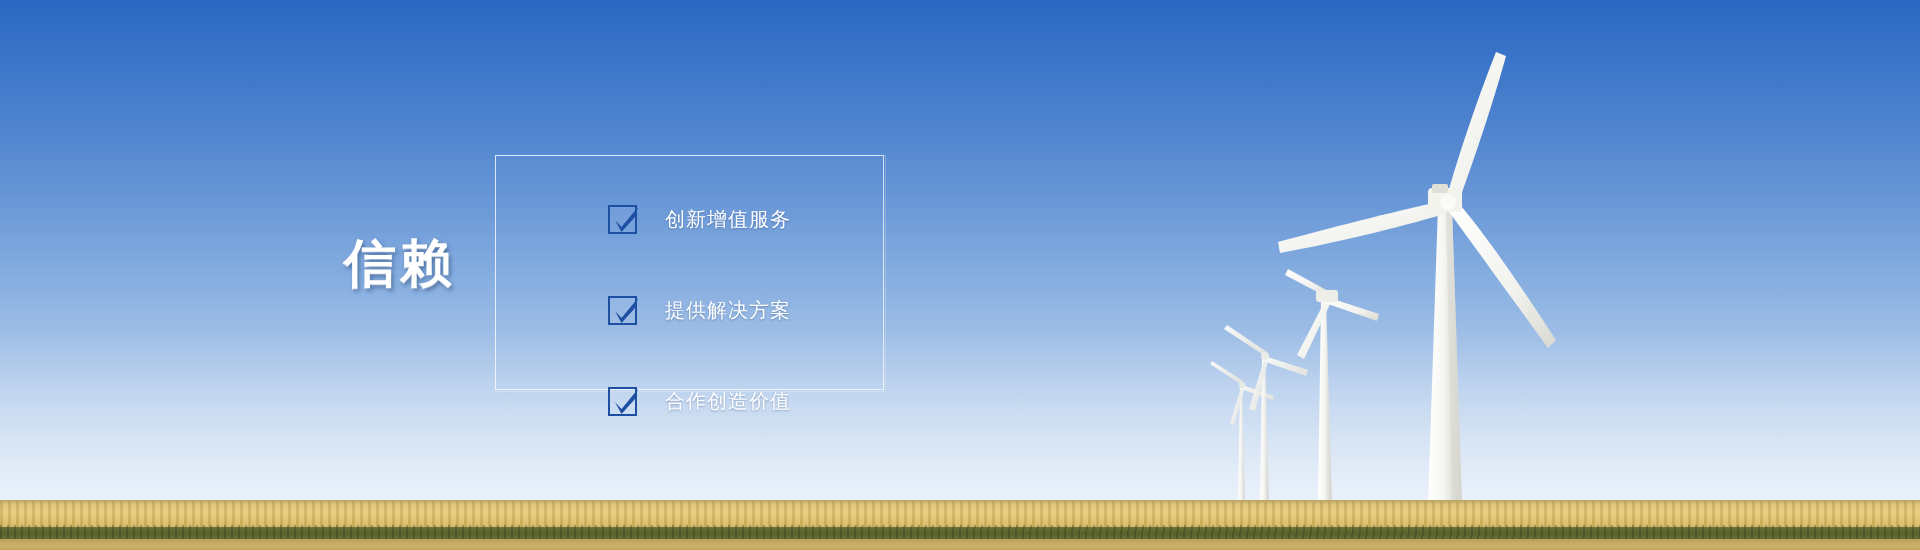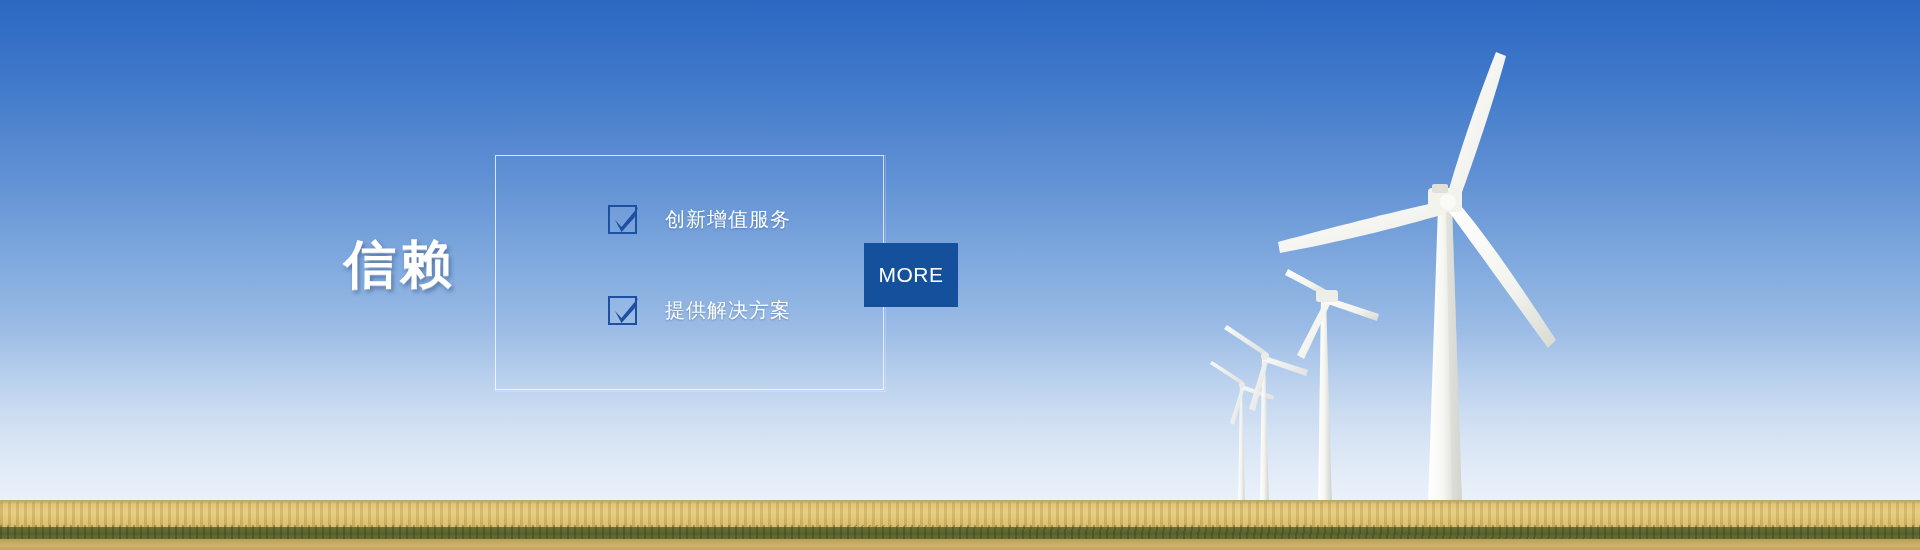--- a/index.html
+++ b/index.html
@@ -58,21 +58,21 @@
   .frame::after{
     content:"";position:absolute;left:-1px;top:-1px;width:389px;height:235px;
     border:1px solid rgba(255,255,255,.22);
   }
 
   .title{
     position:absolute;left:330px;top:238px;width:140px;
     text-align:center;color:#ffffff;
     font-size:52px;font-weight:bold;letter-spacing:4px;line-height:1;
     text-shadow:2px 3px 4px rgba(20,50,100,.45), 0 1px 0 rgba(255,255,255,.6);
-    font-family:Liberation Sans, sans-serif;
+    font-family:Liberation Serif, serif;
   }
 
   .rows{position:absolute;left:608px;top:196px;}
   .row{display:flex;align-items:center;height:46px;}
   .row+.row{margin-top:45px;}
   .cbx{
     width:29px;height:29px;box-sizing:border-box;
     border:2px solid #1d4fa2;position:relative;flex:0 0 auto;
     background:rgba(255,255,255,.04);
   }
@@ -186,18 +186,25 @@
 
     <div class="row">
       <span class="cbx">
         <svg width="36" height="36" viewBox="0 0 36 36" aria-hidden="true">
           <path d="M7 19 L13.5 26 L30 6 L26.5 16.5 L13.5 31 Z" fill="#1d4fa2"></path>
         </svg>
       </span>
       <span class="row-label">提供解决方案</span>
     </div>
 
+    <div class="row">
+      <span class="cbx">
+        <svg width="36" height="36" viewBox="0 0 36 36" aria-hidden="true">
+          <path d="M7 19 L13.5 26 L30 6 L26.5 16.5 L13.5 31 Z" fill="#1d4fa2"></path>
+        </svg>
+      </span>
+      <span class="row-label">合作创造价值</span>
+    </div>
 
   </div>
 
-  <button class="more-btn">MORE</button>
 
 </div>
 
 </body></html>

